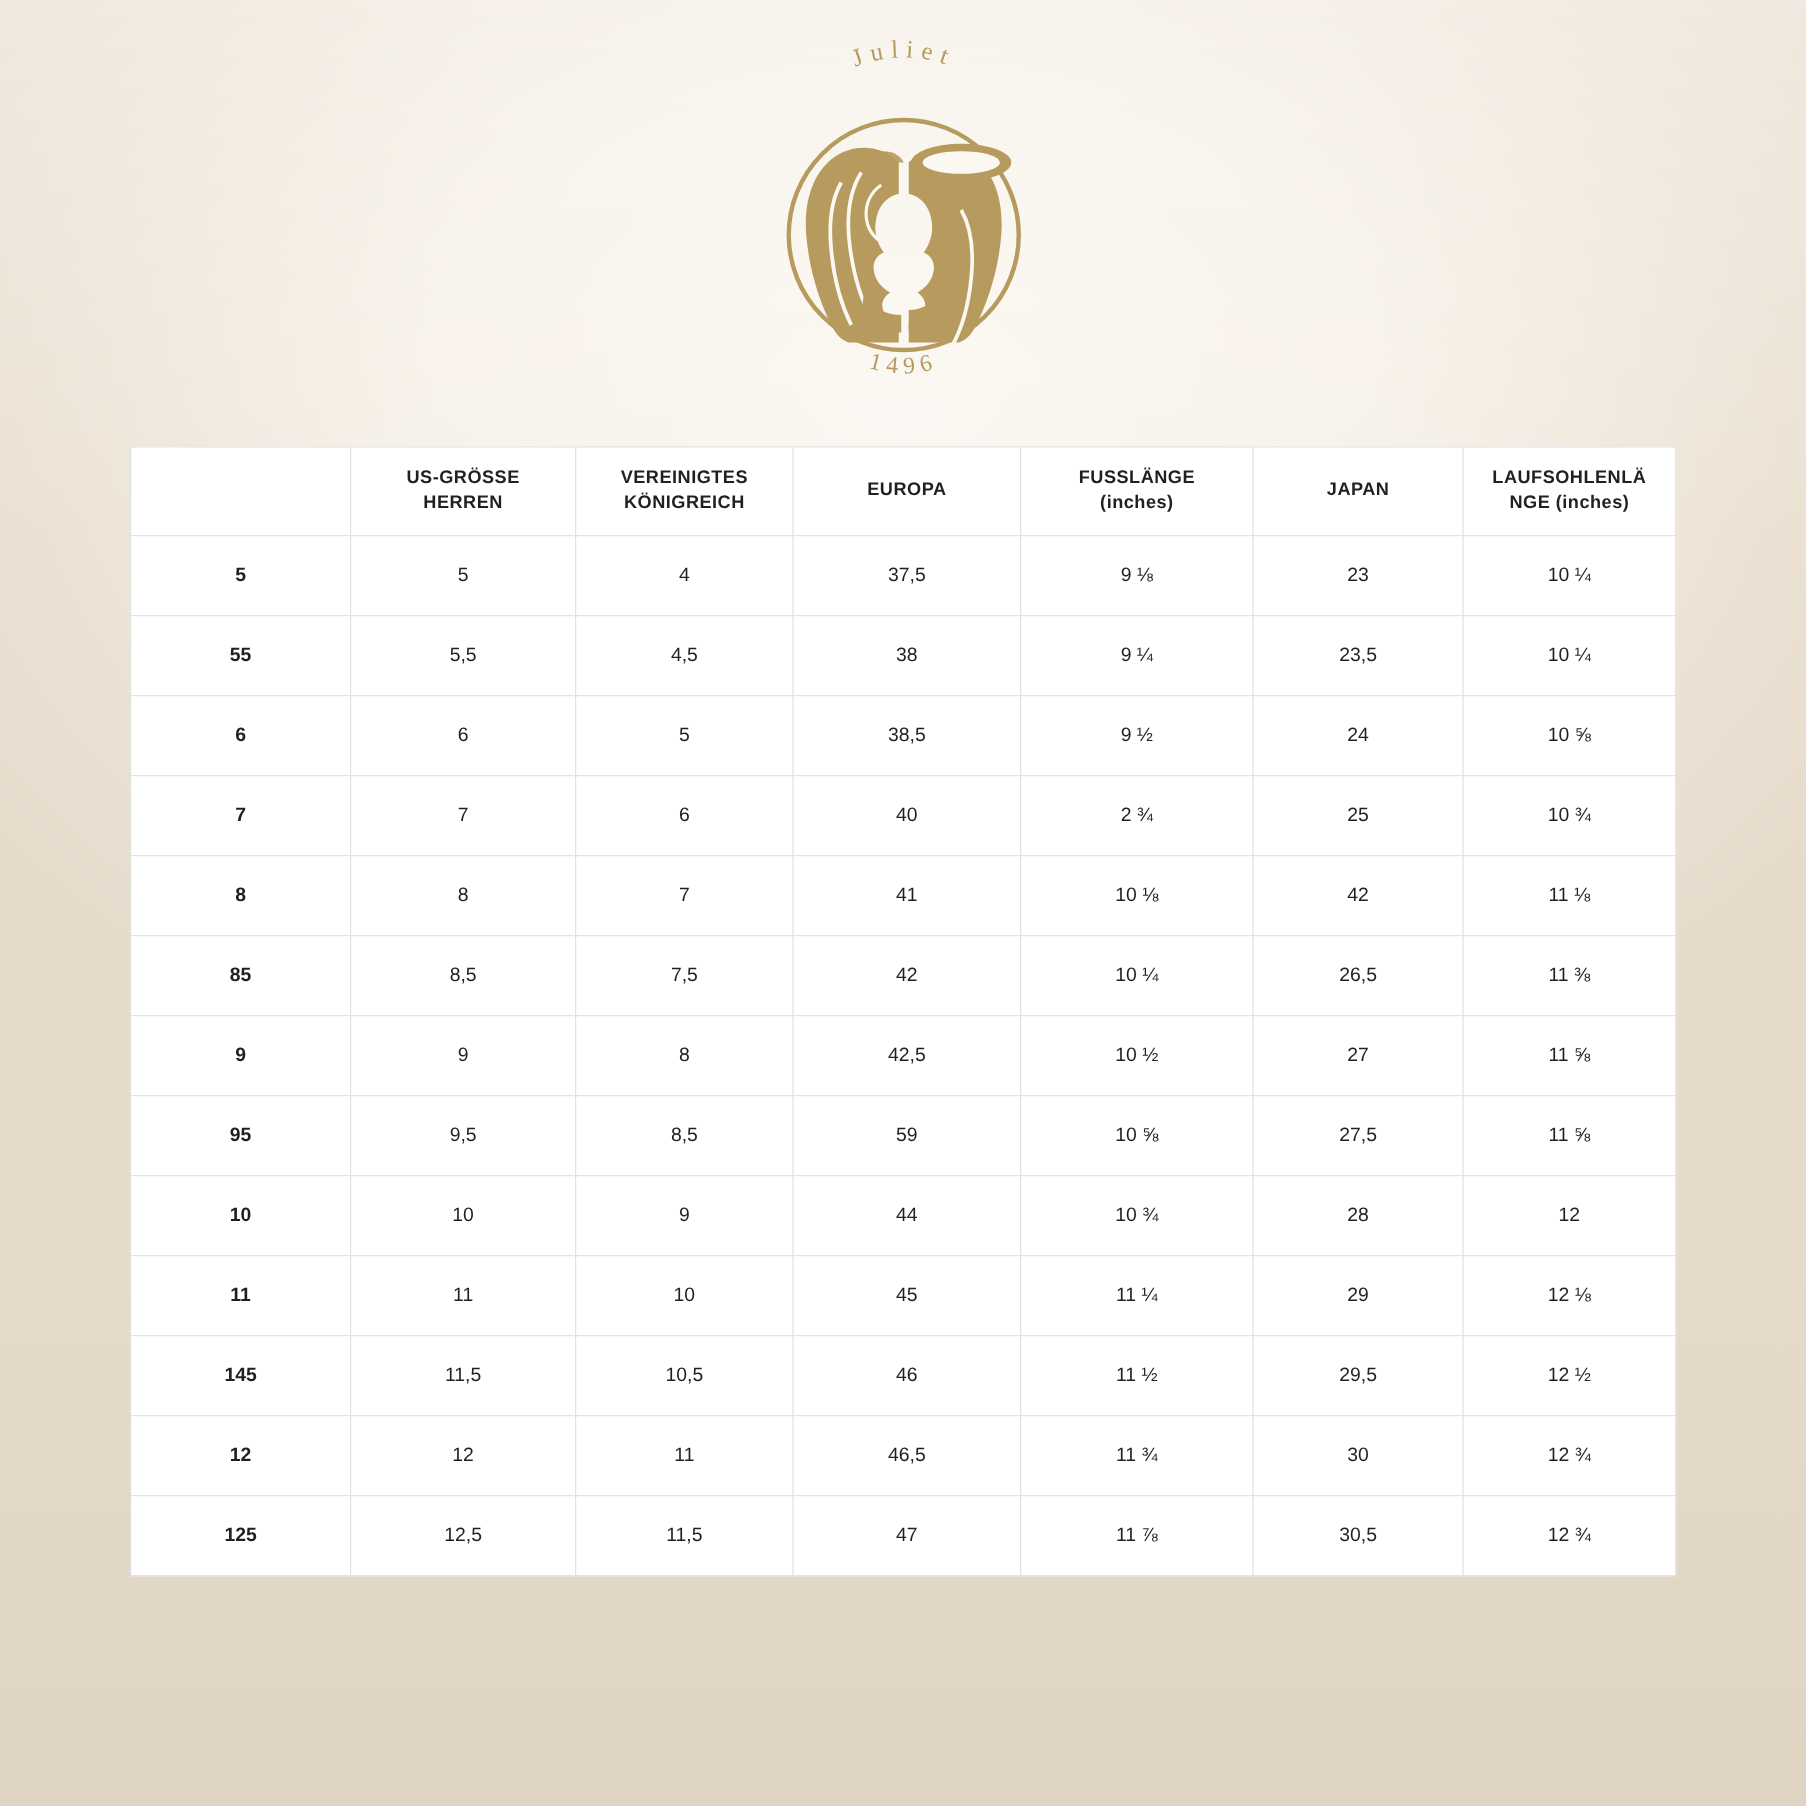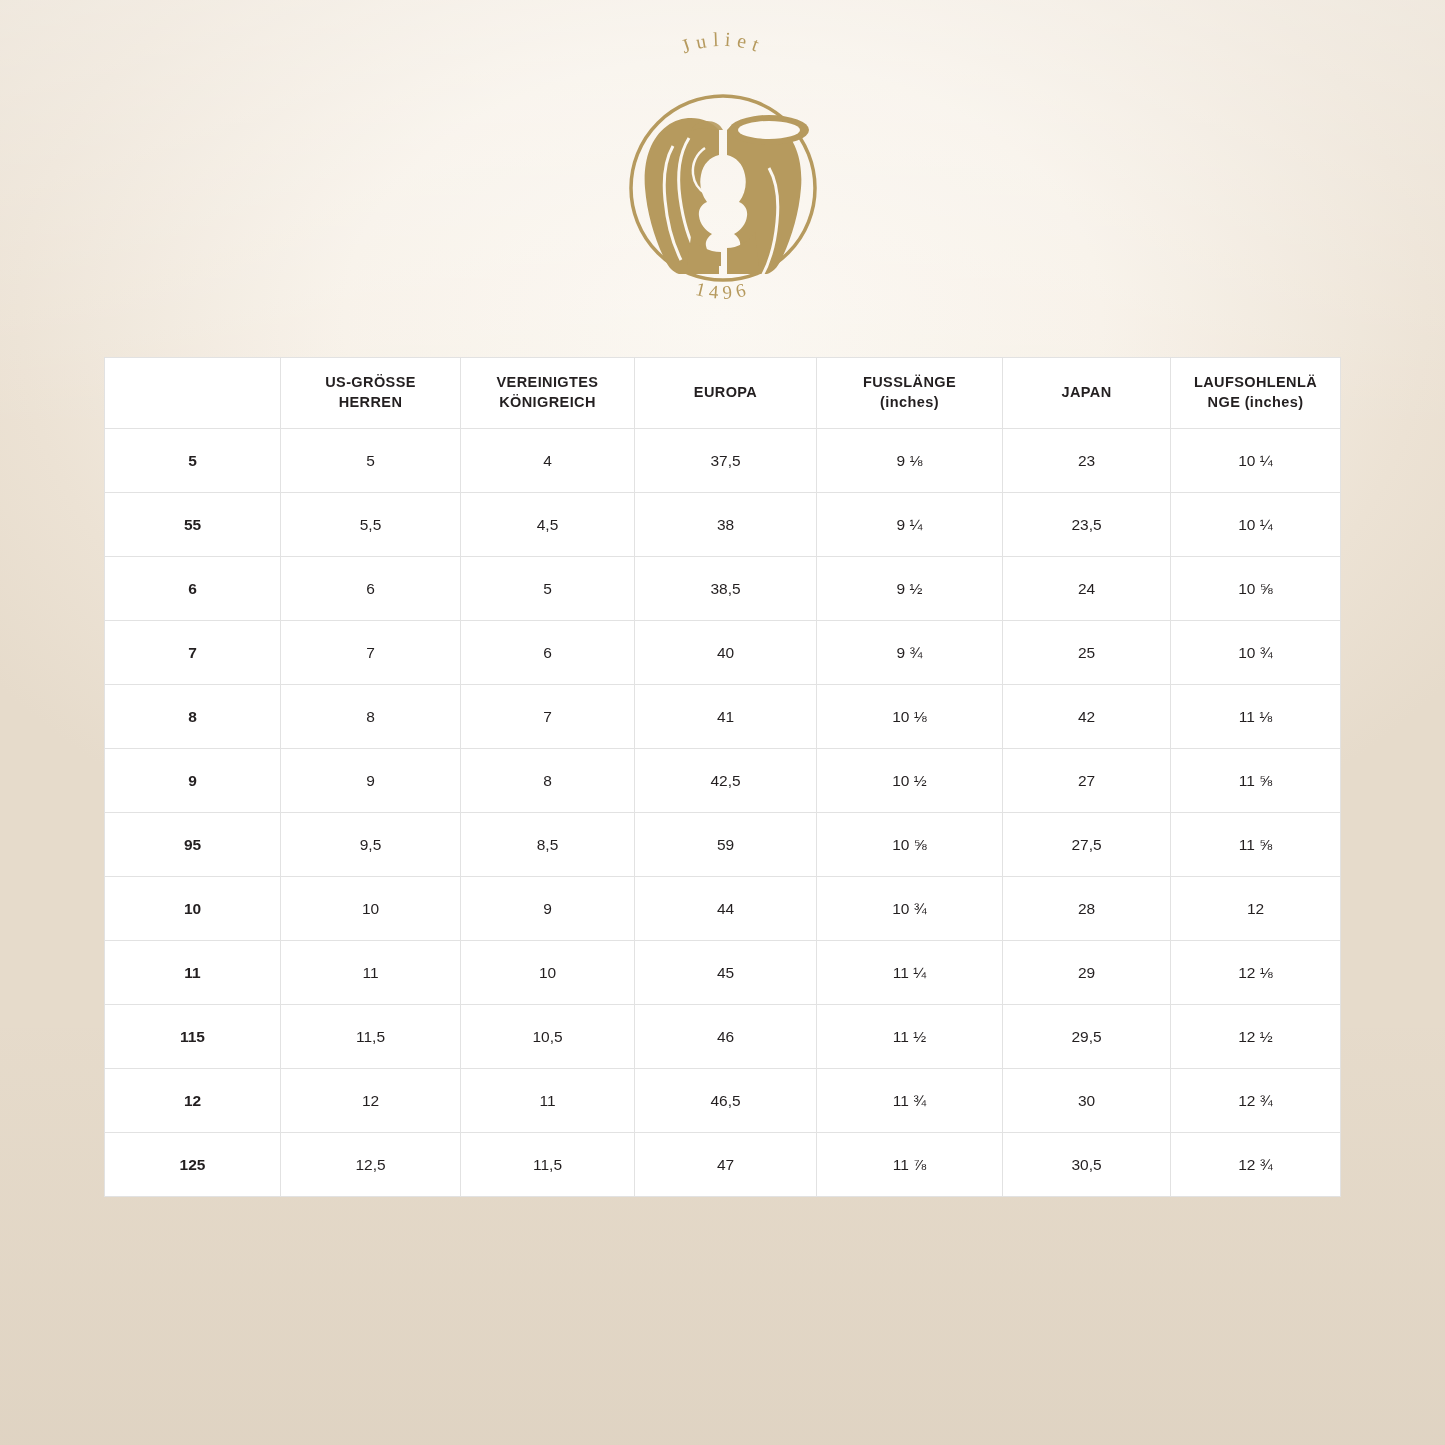--- a/index.html
+++ b/index.html
@@ -200,34 +200,43 @@
             <td>38,5</td>
             <td>9 ½</td>
             <td>24</td>
             <td>10 ⅝</td>
           </tr>
           <tr>
             <td class="rowhead">7</td>
             <td>7</td>
             <td>6</td>
             <td>40</td>
-            <td>9 ¾</td>
+            <td>2 ¾</td>
             <td>25</td>
             <td>10 ¾</td>
           </tr>
           <tr>
             <td class="rowhead">8</td>
             <td>8</td>
             <td>7</td>
             <td>41</td>
             <td>10 ⅛</td>
             <td>42</td>
             <td>11 ⅛</td>
           </tr>
           <tr>
+            <td class="rowhead">85</td>
+            <td>8,5</td>
+            <td>7,5</td>
+            <td>42</td>
+            <td>10 ¼</td>
+            <td>26,5</td>
+            <td>11 ⅜</td>
+          </tr>
+          <tr>
             <td class="rowhead">9</td>
             <td>9</td>
             <td>8</td>
             <td>42,5</td>
             <td>10 ½</td>
             <td>27</td>
             <td>11 ⅝</td>
           </tr>
           <tr>
             <td class="rowhead">95</td>
@@ -250,21 +259,21 @@
           <tr>
             <td class="rowhead">11</td>
             <td>11</td>
             <td>10</td>
             <td>45</td>
             <td>11 ¼</td>
             <td>29</td>
             <td>12 ⅛</td>
           </tr>
           <tr>
-            <td class="rowhead">115</td>
+            <td class="rowhead">145</td>
             <td>11,5</td>
             <td>10,5</td>
             <td>46</td>
             <td>11 ½</td>
             <td>29,5</td>
             <td>12 ½</td>
           </tr>
           <tr>
             <td class="rowhead">12</td>
             <td>12</td>

